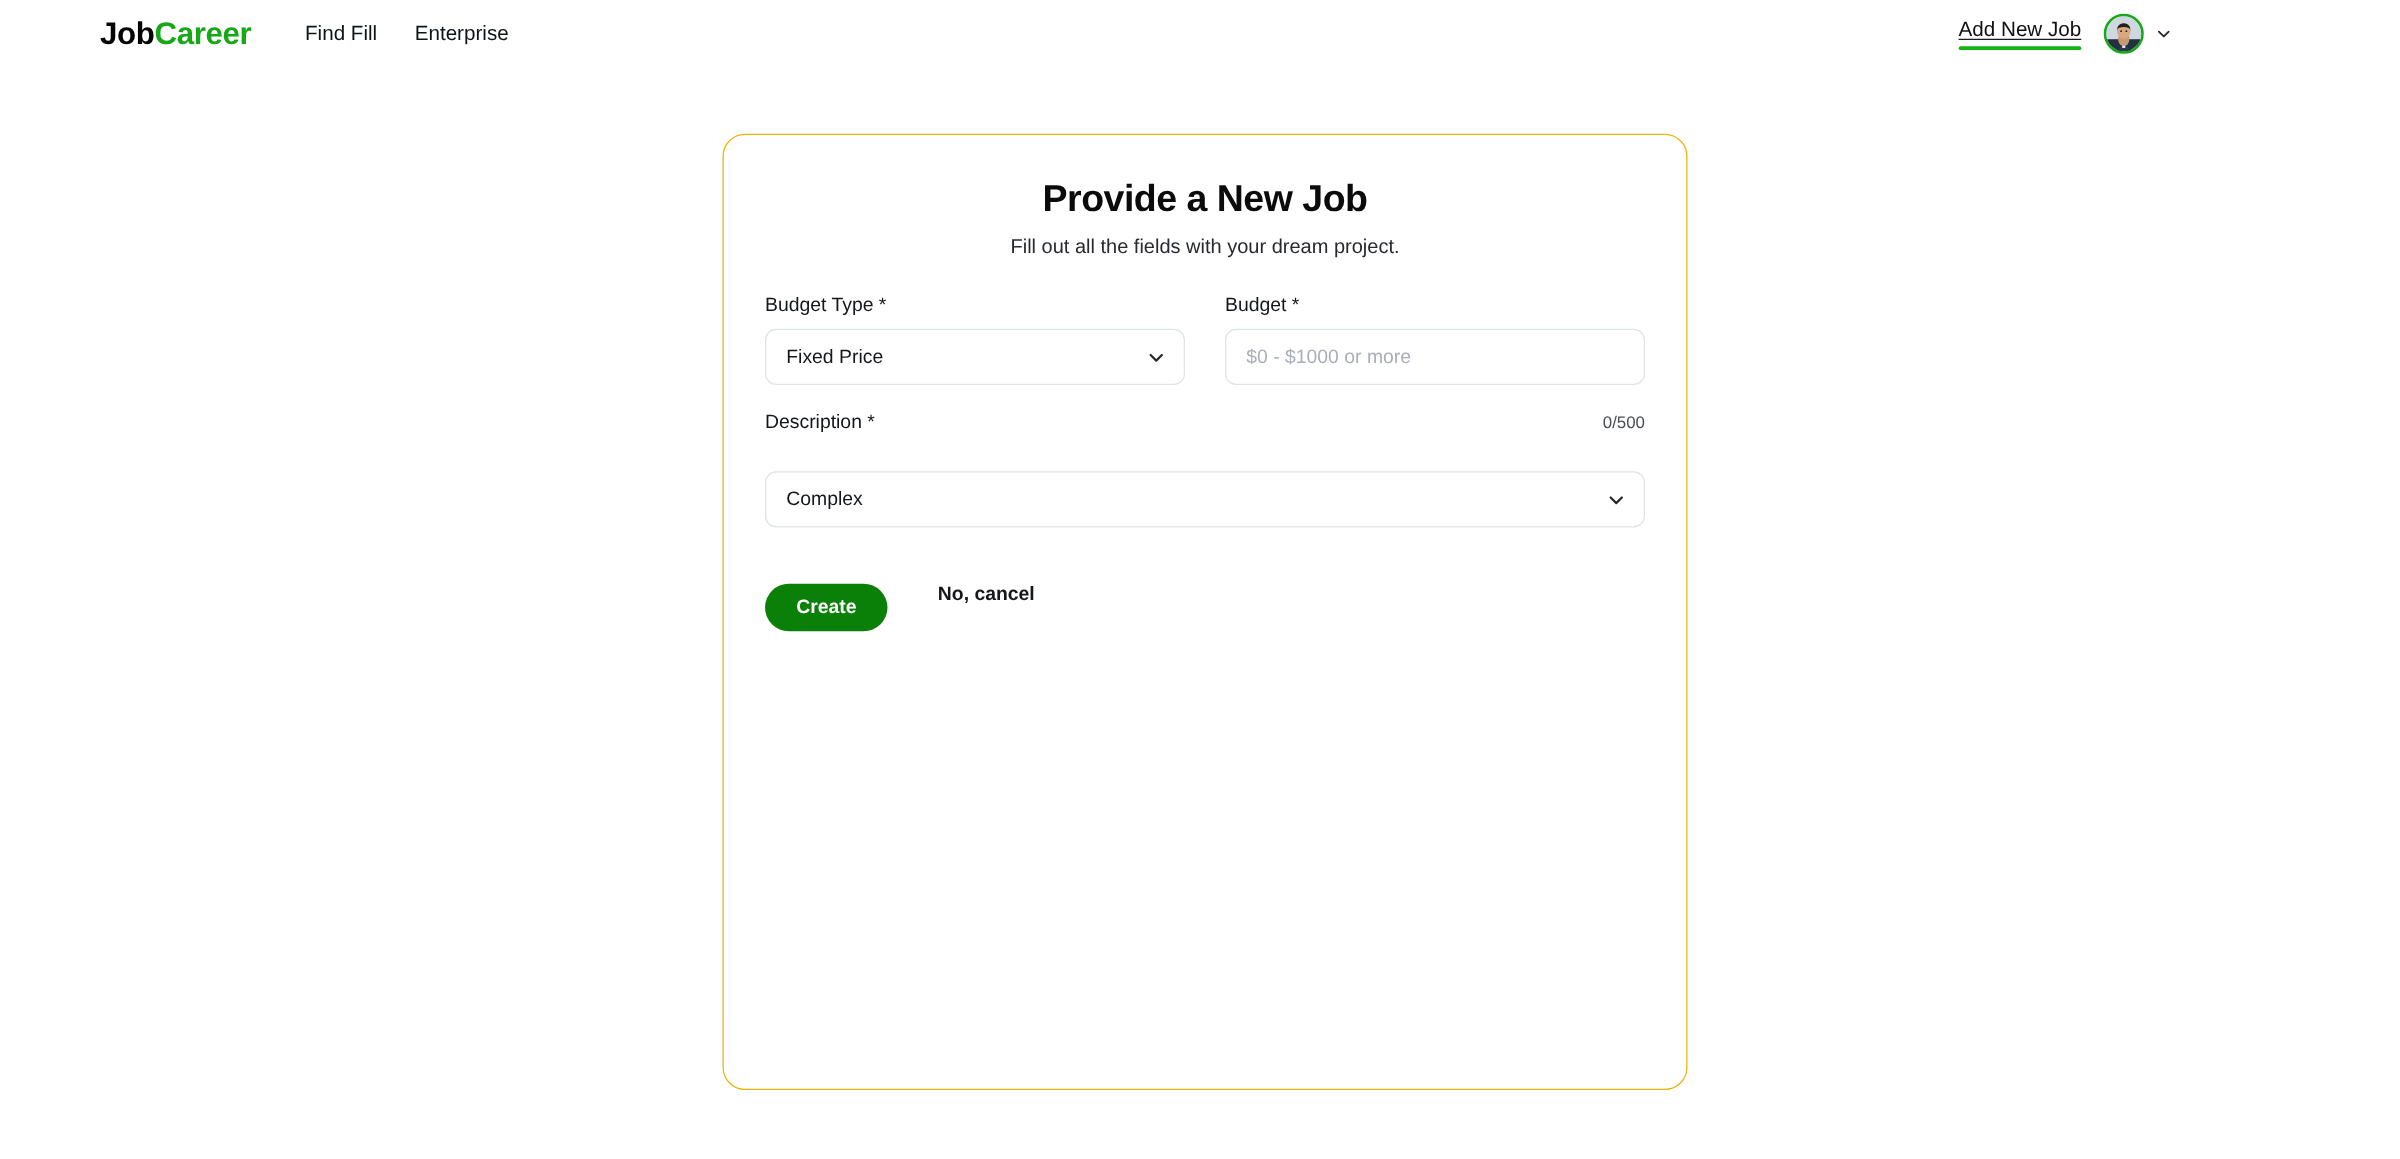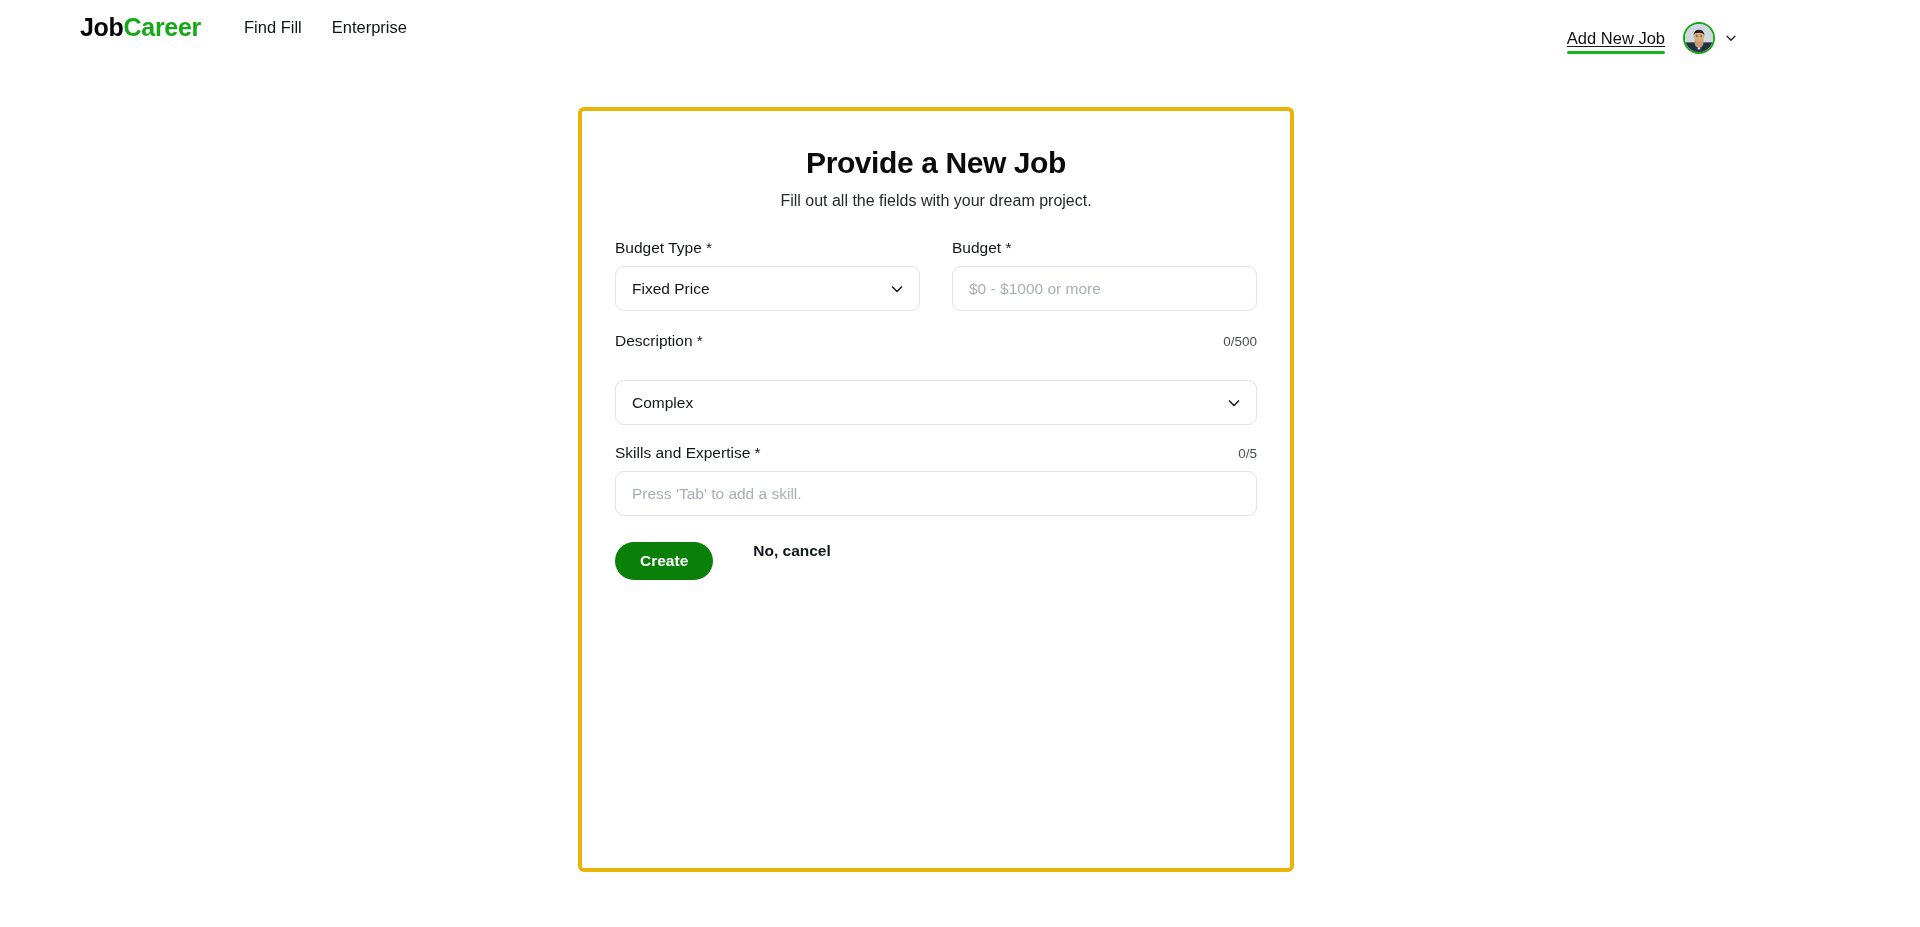--- a/index.html
+++ b/index.html
@@ -27,21 +27,21 @@
     white-space: nowrap;
   }
   .logo .job { color: #050505; }
   .logo .career { color: #16a816; }
   .nav-links { display: flex; align-items: center; margin-left: 43px; gap: 30px; }
   .nav-link {
     font-size: 16.5px; color: #0f1419; text-decoration: none; white-space: nowrap;
   }
   .nav-right {
     position: absolute; right: 0; top: 0; height: 54px;
-    display: flex; align-items: flex-end; gap: 18px; padding-right: 182px;
+    display: flex; align-items: center; gap: 18px; padding-right: 182px;
   }
   .add-new-job {
     position: relative;
     font-size: 16.5px; color: #111; white-space: nowrap;
     padding-bottom: 6px;
     text-decoration: underline;
     text-decoration-color: #1b1b1b;
     text-underline-offset: 2px;
     text-decoration-thickness: 1px;
   }
@@ -55,24 +55,24 @@
     border: 2px solid #16a816; overflow: hidden; background:#c9d3dc;
     display:block;
   }
   .avatar svg { display:block; width:100%; height:100%; }
   .chev-small { width: 14px; height: 14px; color:#222; }
 
   
   .card {
     position: absolute;
     left: 578px; top: 107px;
-    width: 716px; height: 765px;
+    width: 772px; height: 765px;
     background: #ffffff;
-    border: 4px solid #eab308;
-    border-radius: 6px;
+    border: 1px solid #eab308;
+    border-radius: 18px;
   }
   .card-inner { padding: 26px 33px 0 33px; }
   .card-title {
     text-align: center;
     font-size: 30px; font-weight: 800; color: #0b0b0b;
     letter-spacing: -0.4px; margin: 9px 0 0 0;
   }
   .card-sub {
     text-align: center; font-size: 16px; color: #26292d;
     margin: 12px 0 0 0;
@@ -225,27 +225,20 @@
             <span class="chev">
               <svg viewBox="0 0 16 16" fill="none" stroke="currentColor" stroke-width="1.7" stroke-linecap="round" stroke-linejoin="round">
                   <path d="M3.5 6 L8 10.5 L12.5 6"></path>
                 </svg>
             </span>
           </div>
         </div>
 
         <div class="spacer-19"></div>
 
-        <div class="field">
-          <div class="label-row">
-            <span class="label">Skills and Expertise *</span>
-            <span class="counter">0/5</span>
-          </div>
-          <input class="control" type="text" placeholder="Press 'Tab' to add a skill." style="">
-        </div>
 
         <div class="actions">
           <button class="btn-create">Create</button>
           <button class="btn-cancel">No, cancel</button>
         </div>
 
       </div>
     </div>
   </div>
 

